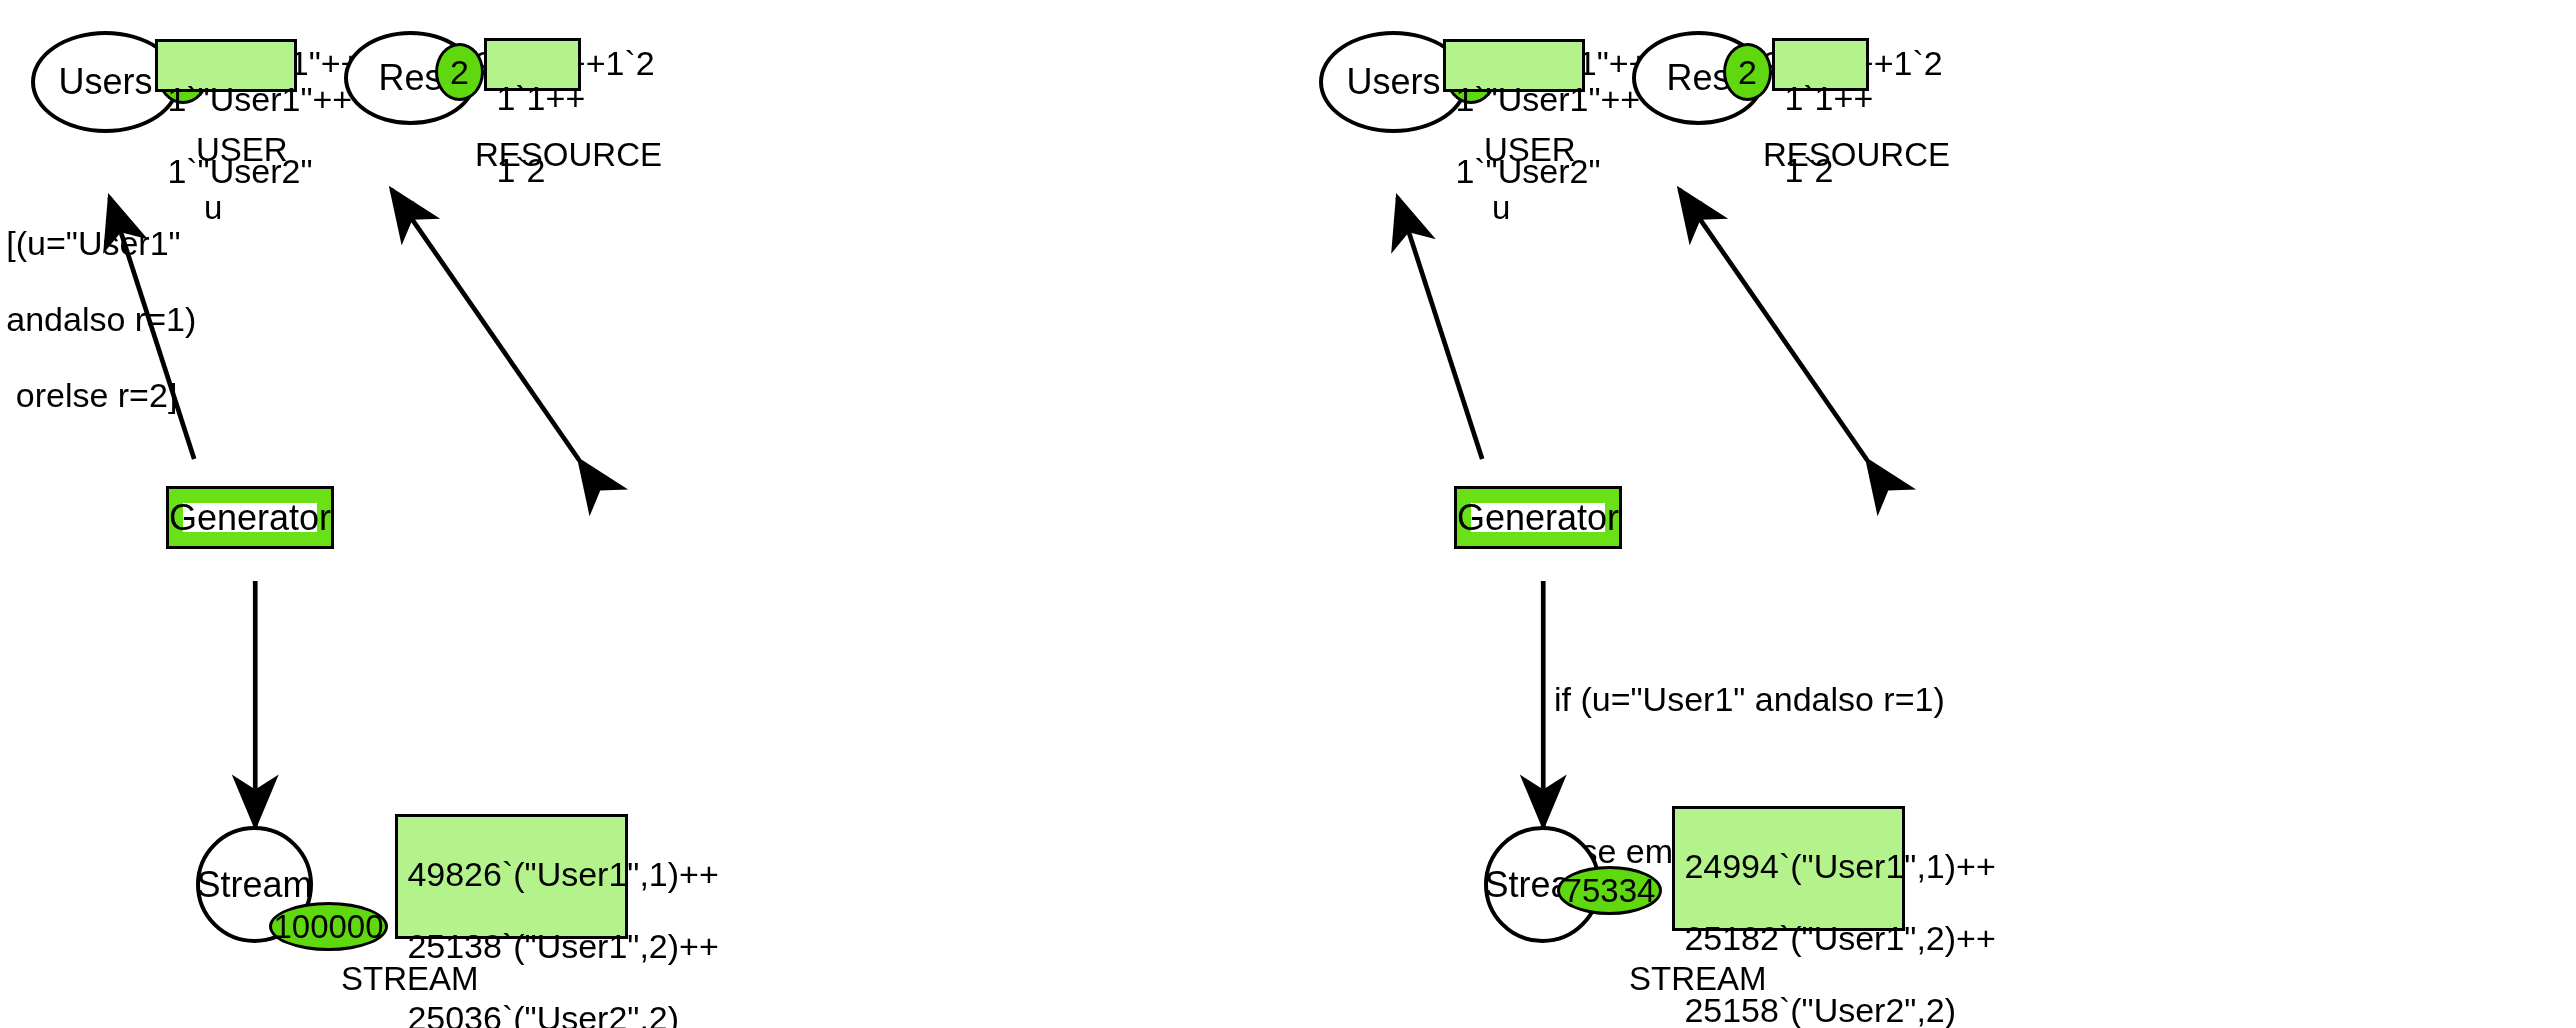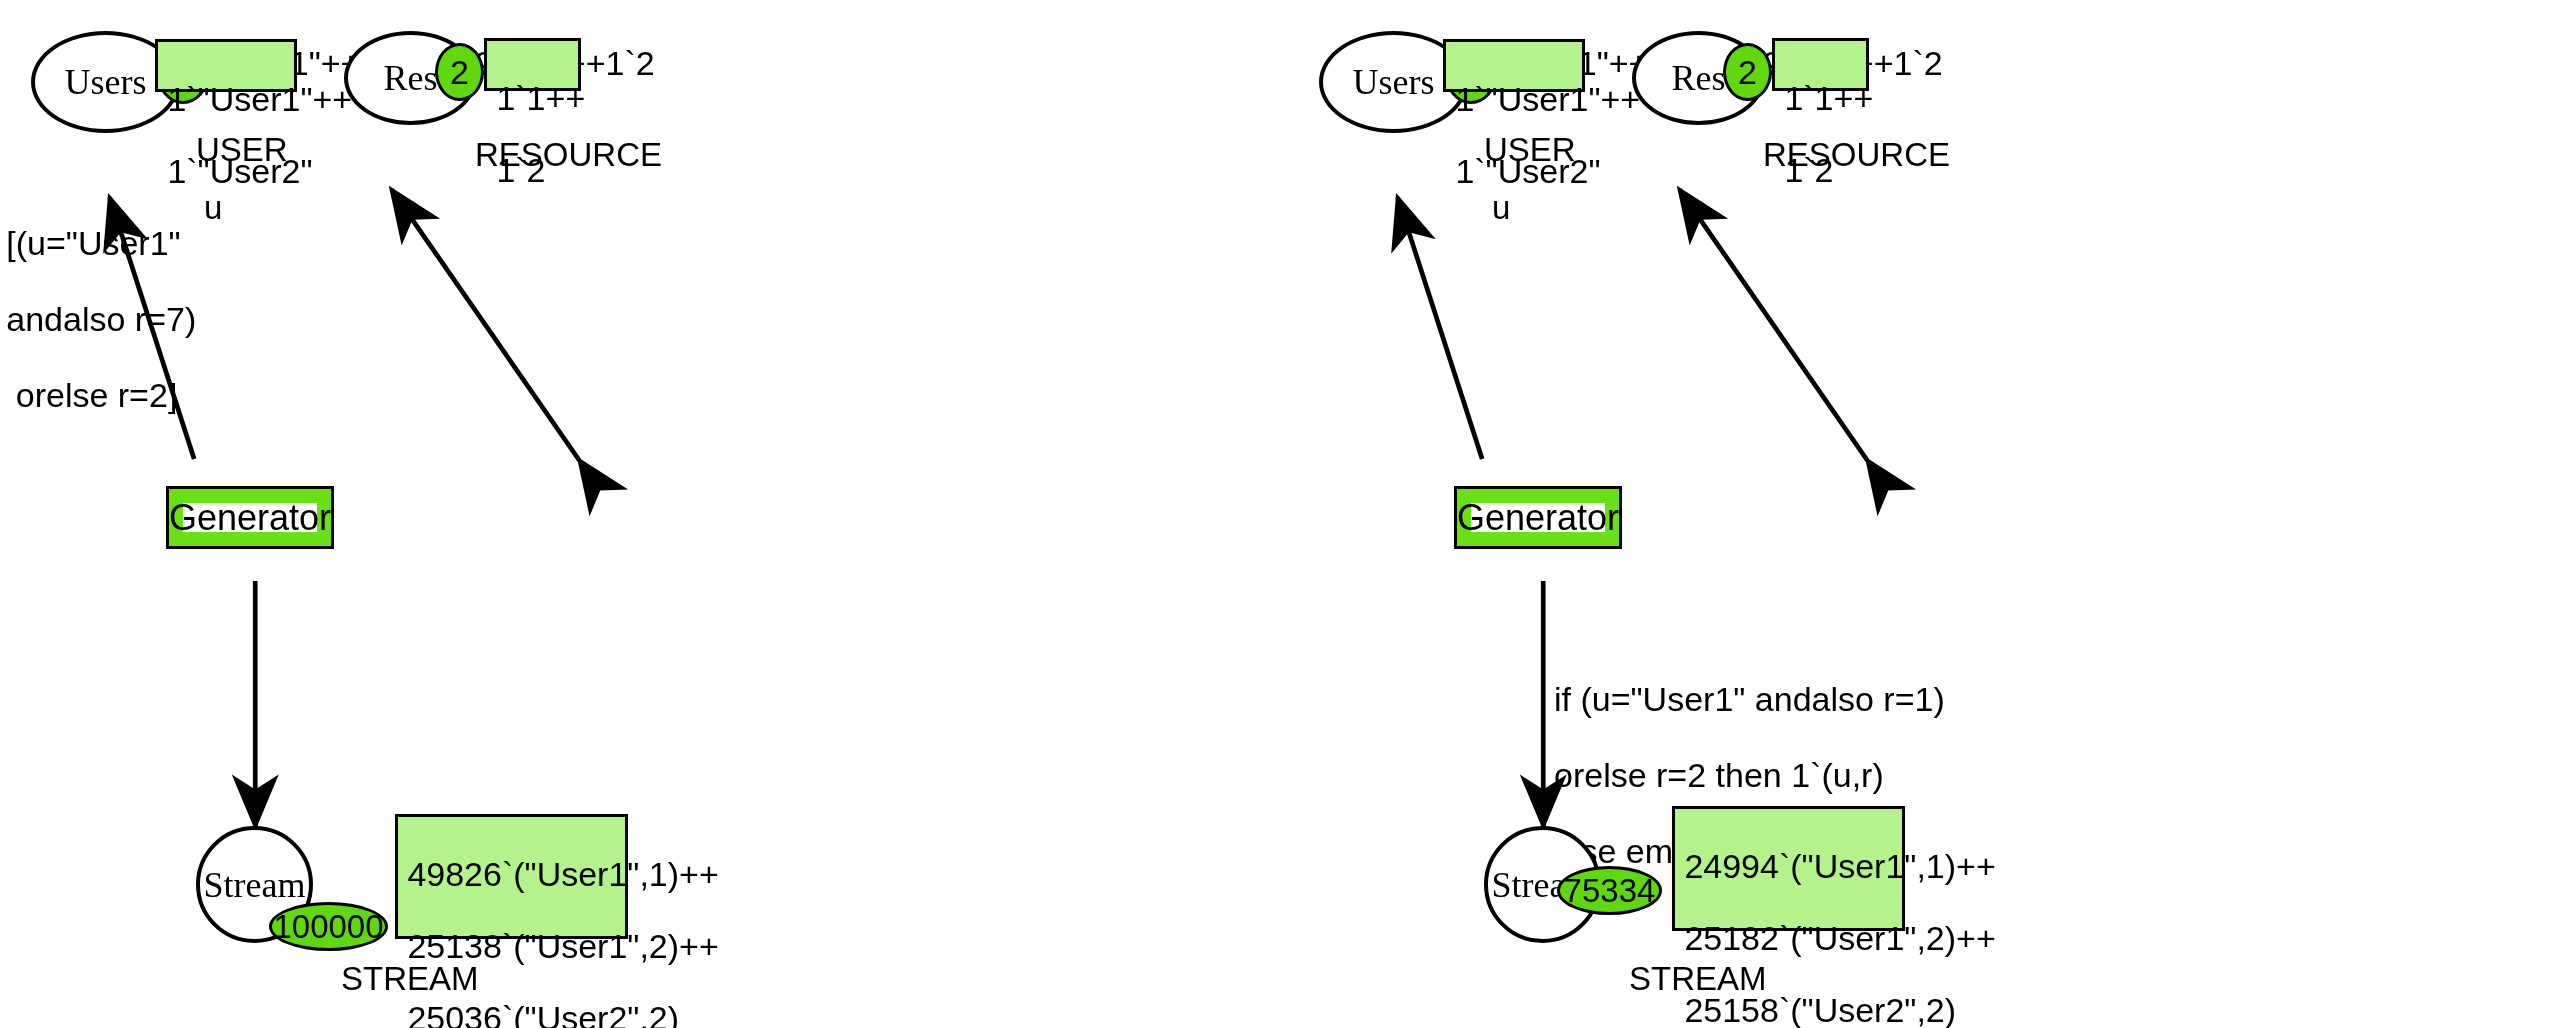--- a/index.html
+++ b/index.html
@@ -39,21 +39,20 @@
   
   .place {
     position: absolute;
     border: 4.7px solid #000000;
     border-radius: 50%;
     background: #ffffff;
     box-sizing: border-box;
     display: flex;
     align-items: center;
     justify-content: center;
-    font-family: Liberation Serif, serif;
   }
   .place-label {
     font-size: 36px;
     color: #000000;
     line-height: 1;
     white-space: nowrap;
   }
 
   
   .token-badge {
@@ -176,21 +175,21 @@
 
     <div class="annot var" style="left:149px; top:153px;">
       <span>u</span>
     </div>
     <div class="annot var" style="left:348px; top:153px;">
       <span>r</span>
     </div>
 
     <div class="annot big" style="left:6.3px; top:186px;">
 <span>[(u="User1"</span><br>
-<span>andalso r=7)</span><br>
+<span>andalso r=1)</span><br>
 <span> orelse r=2]</span>
     </div>
 
     <div class="transition" style="left:166px; top:462px; width:168px; height:63px;">
       <div class="transition-inner">
         <span class="transition-label">Generator</span>
       </div>
     </div>
 
 
@@ -265,21 +264,21 @@
     </div>
 
     <div class="transition" style="left:166px; top:462px; width:168px; height:63px;">
       <div class="transition-inner">
         <span class="transition-label">Generator</span>
       </div>
     </div>
 
     <div class="annot big" style="left:266px; top:642px;">
 <span>if (u="User1" andalso r=1)</span><br>
-<span>orelse r=2 then 1`(u,r)</span><br>
+<br>
 <span>else empty</span>
     </div>
 
     <div class="place" style="left:196px; top:826px; width:117px; height:117px;">
       <span class="place-label">Stream</span>
     </div>
     <div class="token-badge" style="left:269px; top:866px; width:105px; height:49px; font-size:33px;">
       <span>75334</span>
     </div>
     <div class="annot type" style="left:286px; top:924px;">

